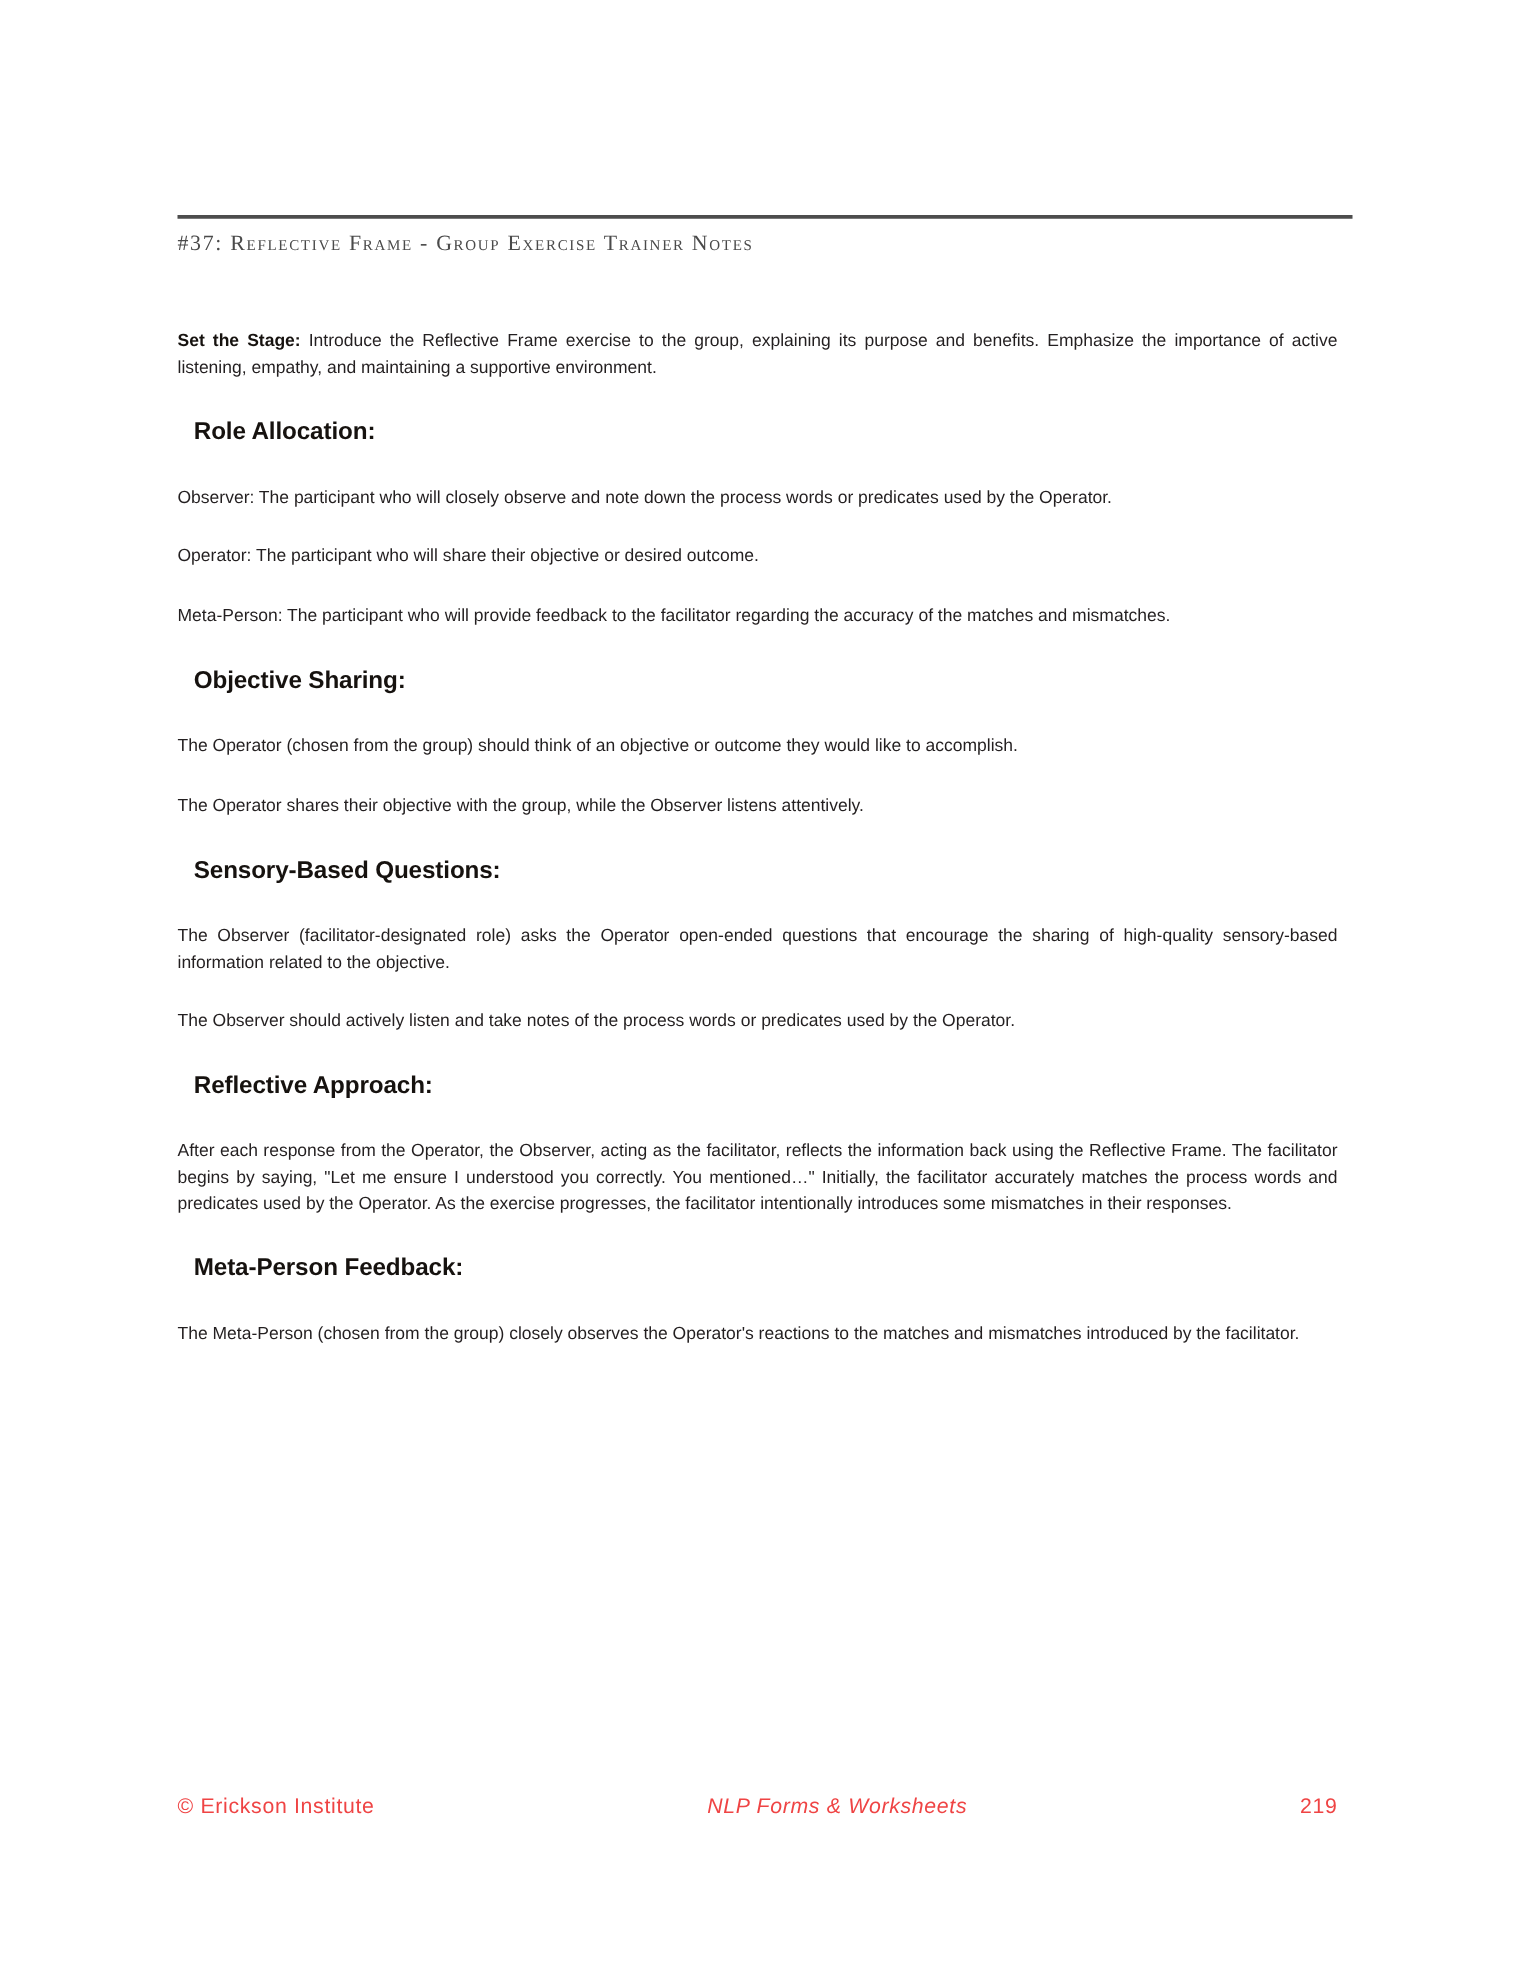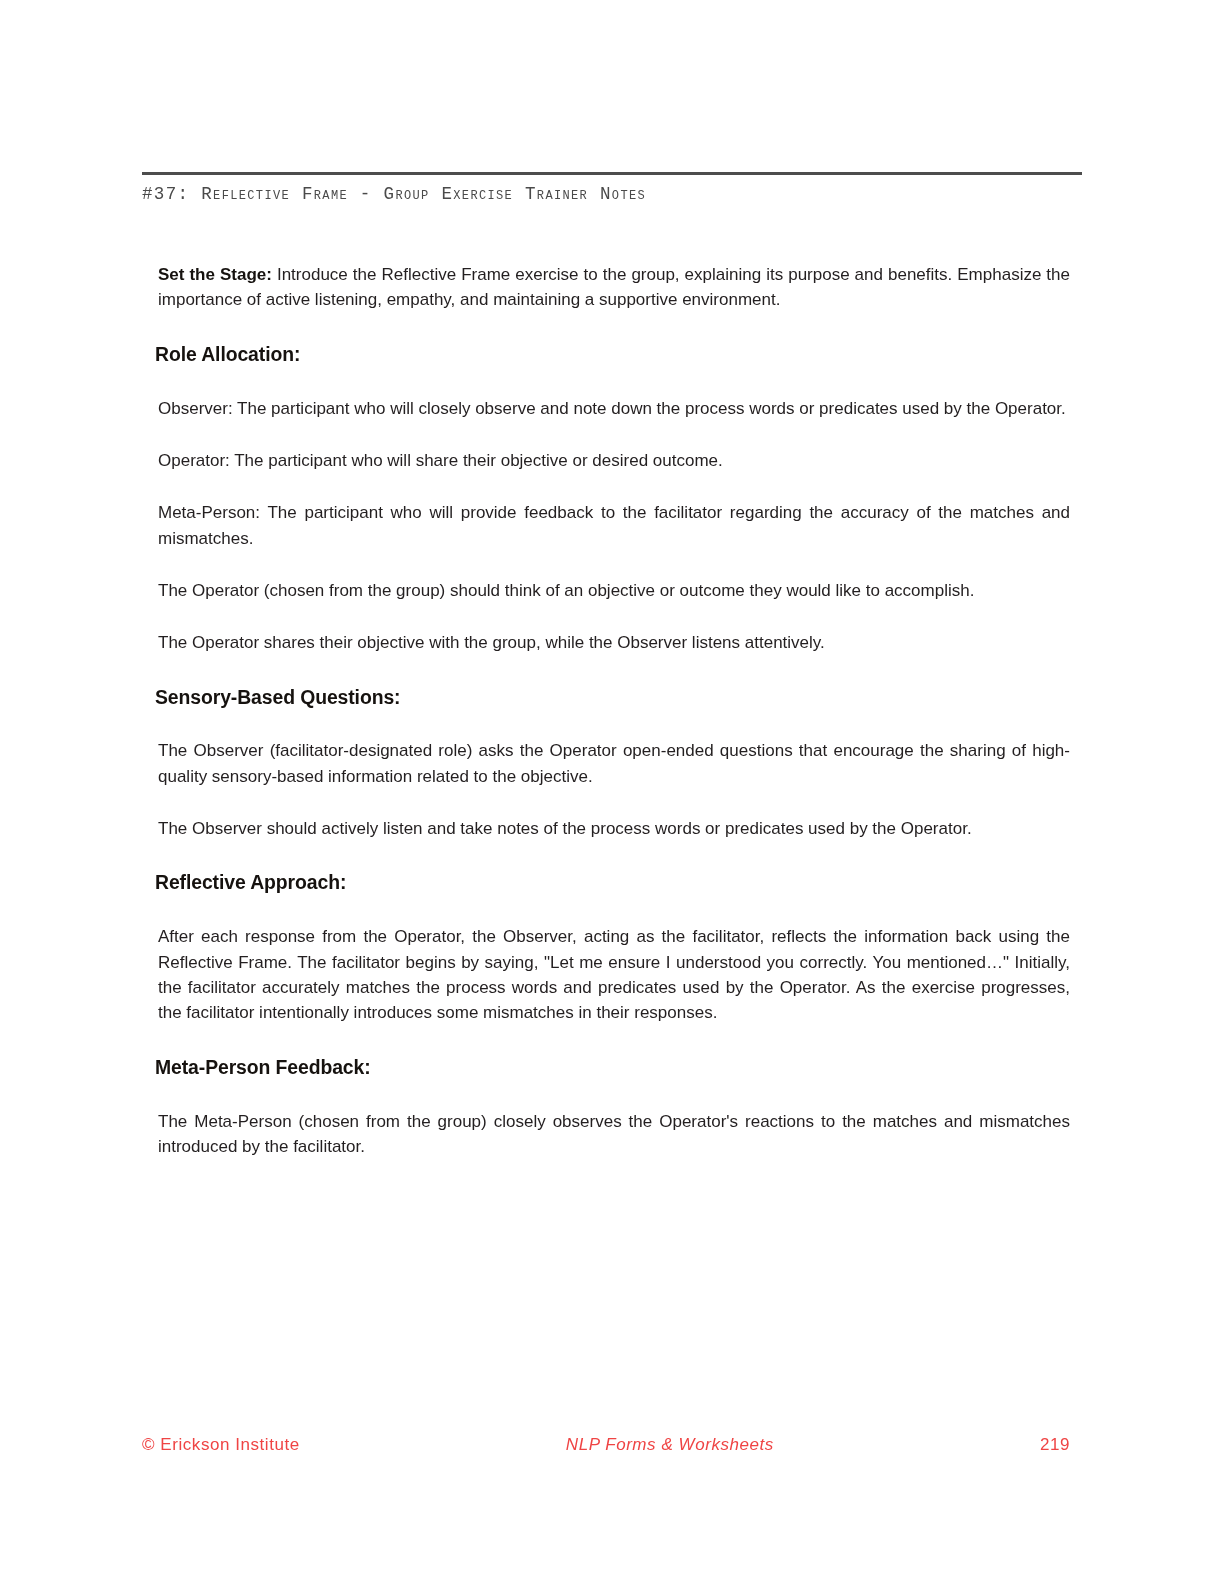--- a/index.html
+++ b/index.html
@@ -31,40 +31,40 @@
     top: 172px;
     width: 940px;
   }
   .header-rule {
     width: 940px;
     height: 3px;
     background: #4d4d4d;
     margin: 0 0 9px 0;
   }
   .running-head {
-    font-family: Liberation Mono, monospace;
+    font-family: Liberation Serif, serif;
     font-size: 17.5px;
     font-variant: small-caps;
     letter-spacing: 1.35px;
     color: #4a4a4a;
     white-space: nowrap;
     line-height: 1.2;
   }
 
   
   .content {
     position: absolute;
     left: 142px;
     top: 262px;
     width: 928px;
   }
 
   p.para {
-    margin: 0 0 27px 16px;
-    font-size: 17px;
+    margin: 0 0 27px 0;
+    font-size: 14px;
     line-height: 1.49;
     text-align: justify;
     color: #231f20;
     hyphens: none;
   }
   p.para:last-child { margin-bottom: 0; }
 
   p.para.left { text-align: left; }
 
   h2.section-heading {
@@ -109,20 +109,21 @@
 
   <div class="content">
 
     <p class="para"><span class="lead-in">Set the Stage:</span><span> Introduce the Reflective Frame exercise to the group, explaining its purpose and benefits. Emphasize the importance of active listening, empathy, and maintaining a supportive environment.</span></p>
 
     <h2 class="section-heading">Role Allocation:</h2>
     <p class="para">Observer: The participant who will closely observe and note down the process words or predicates used by the Operator.</p>
     <p class="para left">Operator: The participant who will share their objective or desired outcome.</p>
     <p class="para">Meta-Person: The participant who will provide feedback to the facilitator regarding the accuracy of the matches and mismatches.</p>
 
+    <h2 class="section-heading">Objective Sharing:</h2>
     <p class="para">The Operator (chosen from the group) should think of an objective or outcome they would like to accomplish.</p>
     <p class="para left">The Operator shares their objective with the group, while the Observer listens attentively.</p>
 
     <h2 class="section-heading">Sensory-Based Questions:</h2>
     <p class="para">The Observer (facilitator-designated role) asks the Operator open-ended questions that encourage the sharing of high-quality sensory-based information related to the objective.</p>
     <p class="para">The Observer should actively listen and take notes of the process words or predicates used by the Operator.</p>
 
     <h2 class="section-heading">Reflective Approach:</h2>
     <p class="para">After each response from the Operator, the Observer, acting as the facilitator, reflects the information back using the Reflective Frame. The facilitator begins by saying, "Let me ensure I understood you correctly. You mentioned…" Initially, the facilitator accurately matches the process words and predicates used by the Operator. As the exercise progresses, the facilitator intentionally introduces some mismatches in their responses.</p>
 

